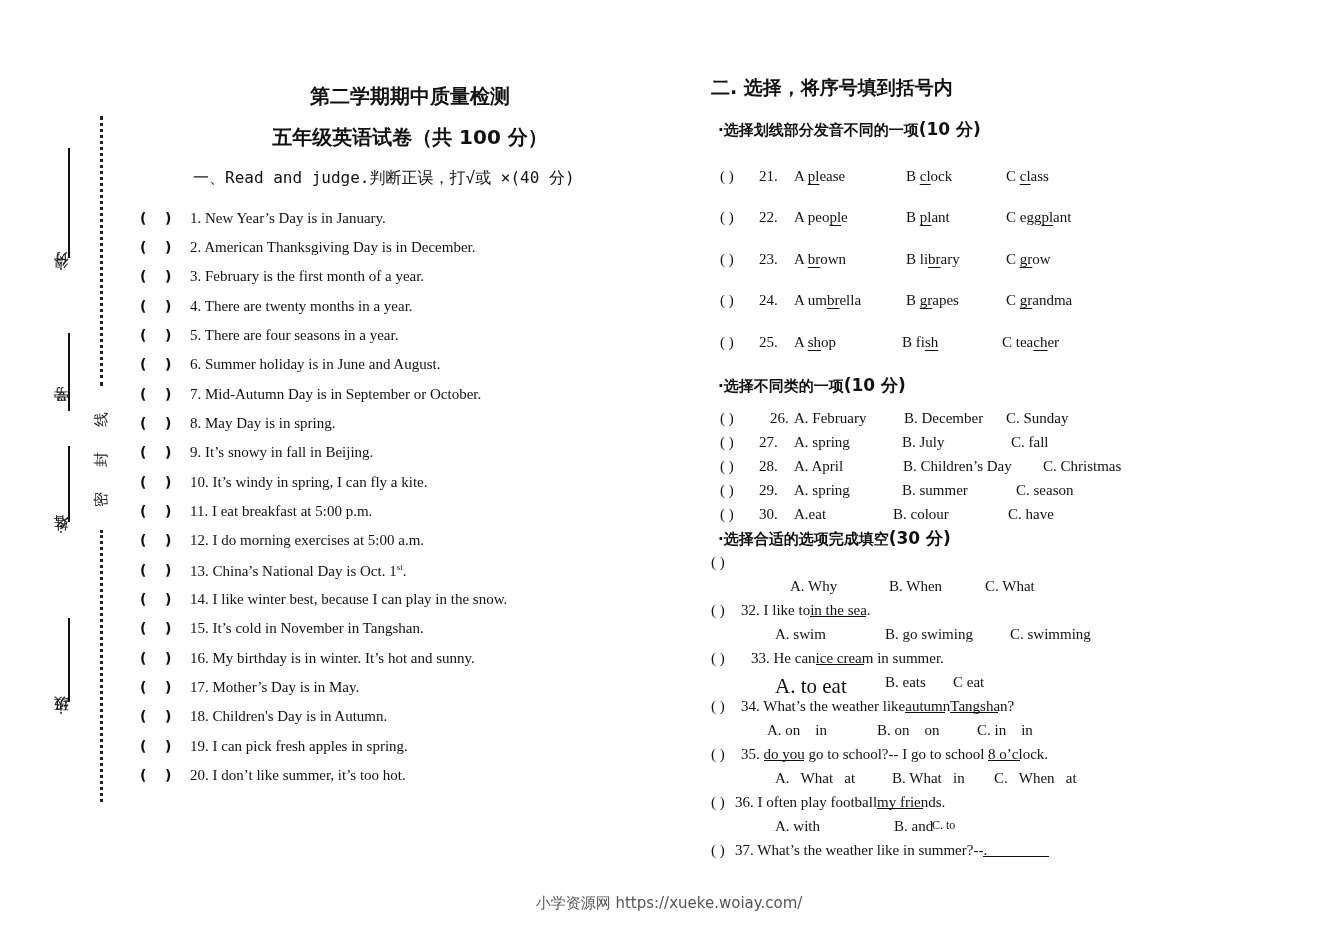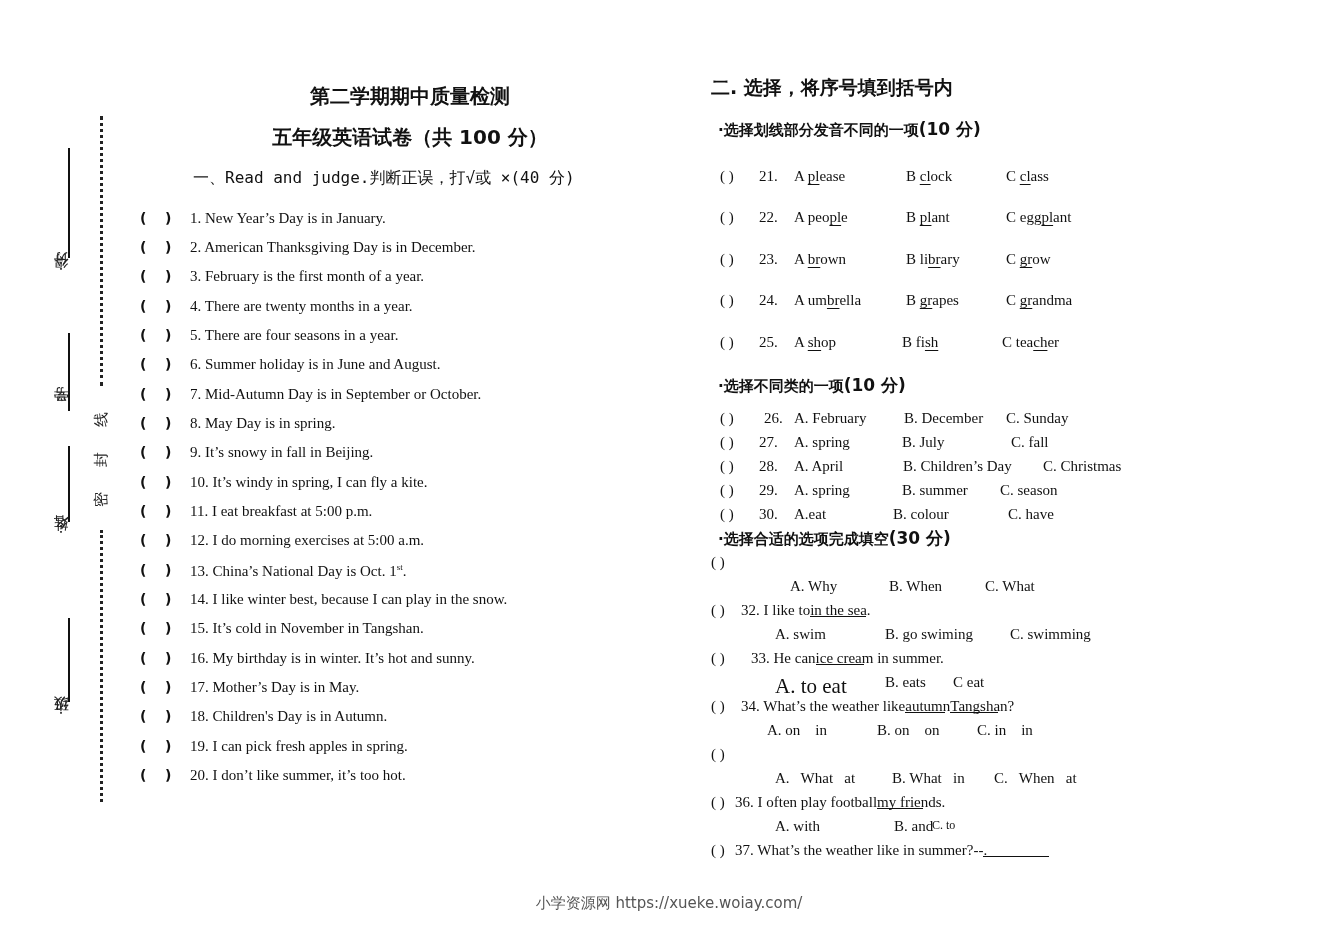--- a/index.html
+++ b/index.html
@@ -208,21 +208,21 @@
       <span style="left: 282px;">C tea<u>ch</u>er</span>
     </div>
   </div>
 
 <div class="abs sub" style="left:718px; top:374px;">
   <span>·选择不同类的一项</span><span class="pts">(10 分)</span>
 </div>
 <div id="partB">
     <div class="row" style="left: 720px; top: 410px; width: 420px; height: 20px;">
       <span style="left: 0px;">(     )</span>
-      <span style="left: 44px;">26.</span>
+      <span style="left: 50px;">26.</span>
       <span style="left: 74px;">A. February</span>
       <span style="left: 184px;">B. December</span>
       <span style="left: 286px;">C. Sunday</span>
     </div>
     <div class="row" style="left: 720px; top: 434px; width: 420px; height: 20px;">
       <span style="left: 0px;">(     )</span>
       <span style="left: 39px;">27.</span>
       <span style="left: 74px;">A. spring</span>
       <span style="left: 182px;">B. July</span>
       <span style="left: 291px;">C. fall</span>
@@ -232,21 +232,21 @@
       <span style="left: 39px;">28.</span>
       <span style="left: 74px;">A. April</span>
       <span style="left: 183px;">B. Children’s Day</span>
       <span style="left: 323px;">C. Christmas</span>
     </div>
     <div class="row" style="left: 720px; top: 482px; width: 420px; height: 20px;">
       <span style="left: 0px;">(     )</span>
       <span style="left: 39px;">29.</span>
       <span style="left: 74px;">A. spring</span>
       <span style="left: 182px;">B. summer</span>
-      <span style="left: 280px;">C. season</span>
+      <span style="left: 296px;">C. season</span>
     </div>
     <div class="row" style="left: 720px; top: 506px; width: 420px; height: 20px;">
       <span style="left: 0px;">(     )</span>
       <span style="left: 39px;">30.</span>
       <span style="left: 74px;">A.eat</span>
       <span style="left: 173px;">B. colour</span>
       <span style="left: 288px;">C. have</span>
     </div>
   </div>
 
@@ -276,20 +276,21 @@
     <div class="abs" style="left: 953px; top: 674px; font-size: 15px; white-space: pre;">C eat</div>
     <div class="row" style="left: 711px; top: 698px; width: 480px; height: 20px;">
       <span style="left: 0px;">(      )</span>
       <span style="left: 30px;">34. What’s the weather like<span class="blank" style="width: 40px;"></span>autumn<span class="blank" style="width: 48px;"></span>Tangshan?</span>
     </div>
     <div class="abs" style="left: 767px; top: 722px; font-size: 15px; white-space: pre;">A. on    in</div>
     <div class="abs" style="left: 877px; top: 722px; font-size: 15px; white-space: pre;">B. on    on</div>
     <div class="abs" style="left: 977px; top: 722px; font-size: 15px; white-space: pre;">C. in    in</div>
     <div class="row" style="left: 711px; top: 746px; width: 480px; height: 20px;">
       <span style="left: 0px;">(      )</span>
+      <span style="left: 30px;">35.  <span class="blank" style="width: 40px;"></span> do you go to school?-- I go to school <span class="blank" style="width: 32px;"></span>8 o’clock.</span>
     </div>
     <div class="abs" style="left: 775px; top: 770px; font-size: 15px; white-space: pre;">A.   What   at</div>
     <div class="abs" style="left: 892px; top: 770px; font-size: 15px; white-space: pre;">B. What   in</div>
     <div class="abs" style="left: 994px; top: 770px; font-size: 15px; white-space: pre;">C.   When   at</div>
     <div class="row" style="left: 711px; top: 794px; width: 480px; height: 20px;">
       <span style="left: 0px;">(   )</span>
       <span style="left: 24px;">36. I often play football<span class="blank" style="width: 46px;"></span>my friends.</span>
     </div>
     <div class="abs" style="left: 775px; top: 818px; font-size: 15px; white-space: pre;">A. with</div>
     <div class="abs" style="left: 894px; top: 818px; font-size: 15px; white-space: pre;">B. and</div>

